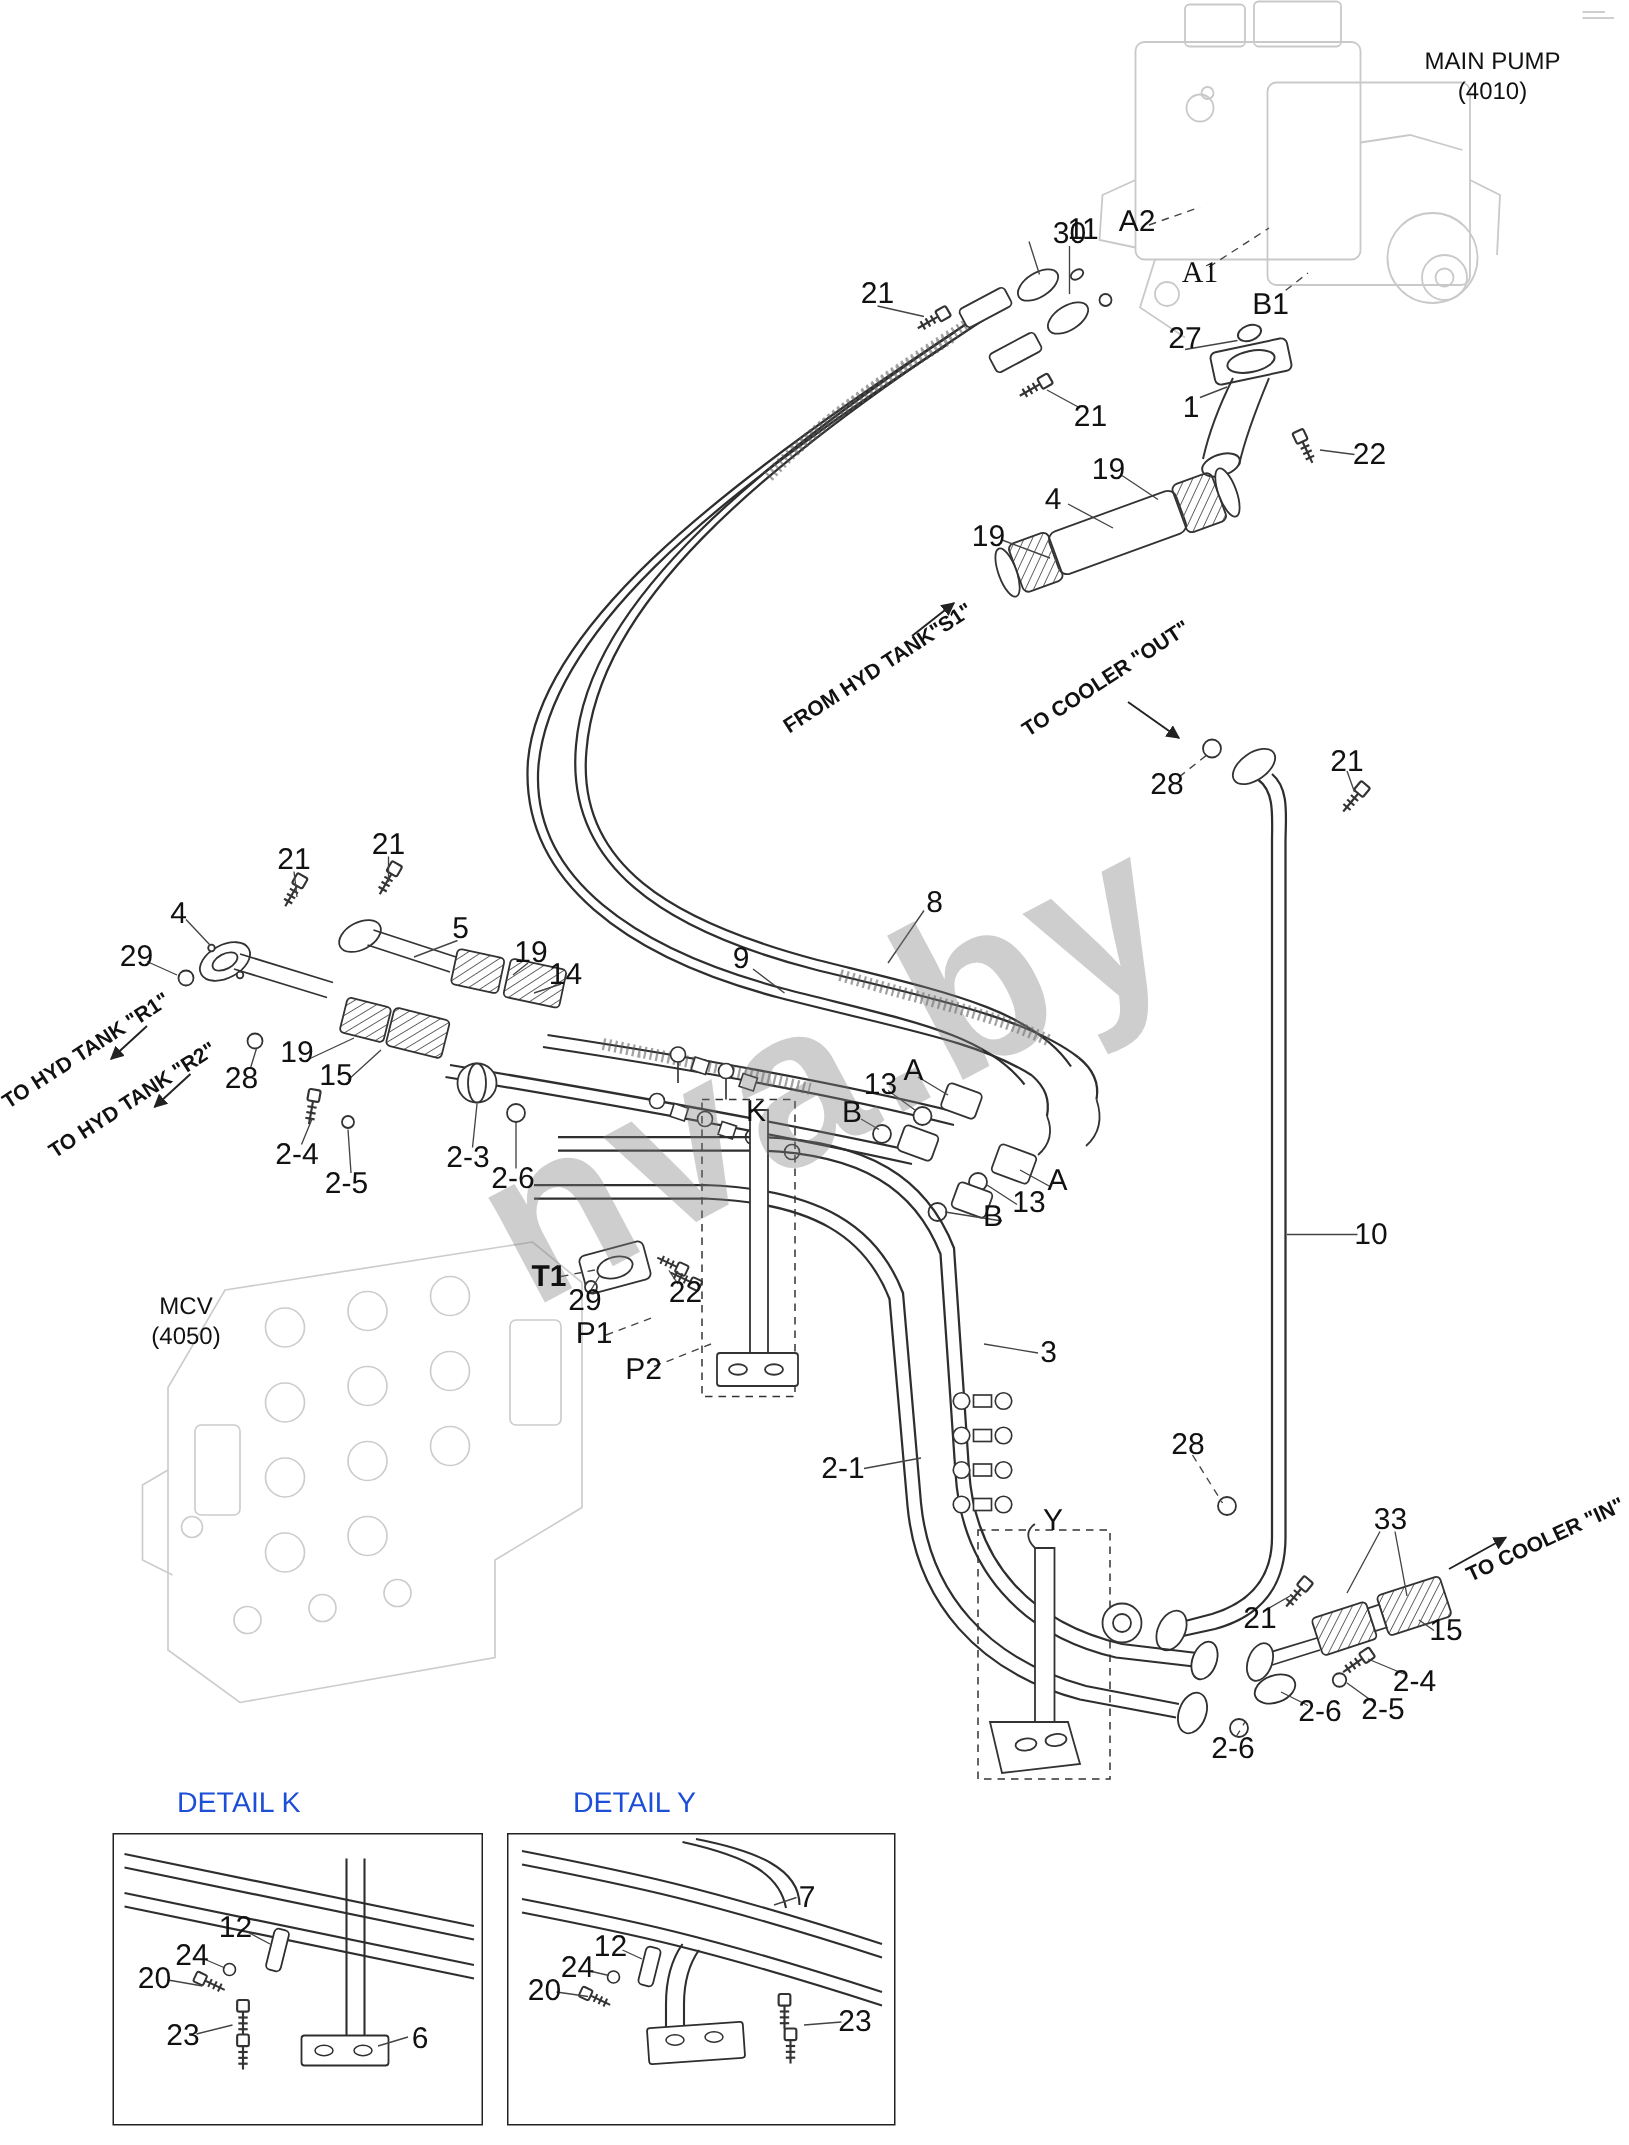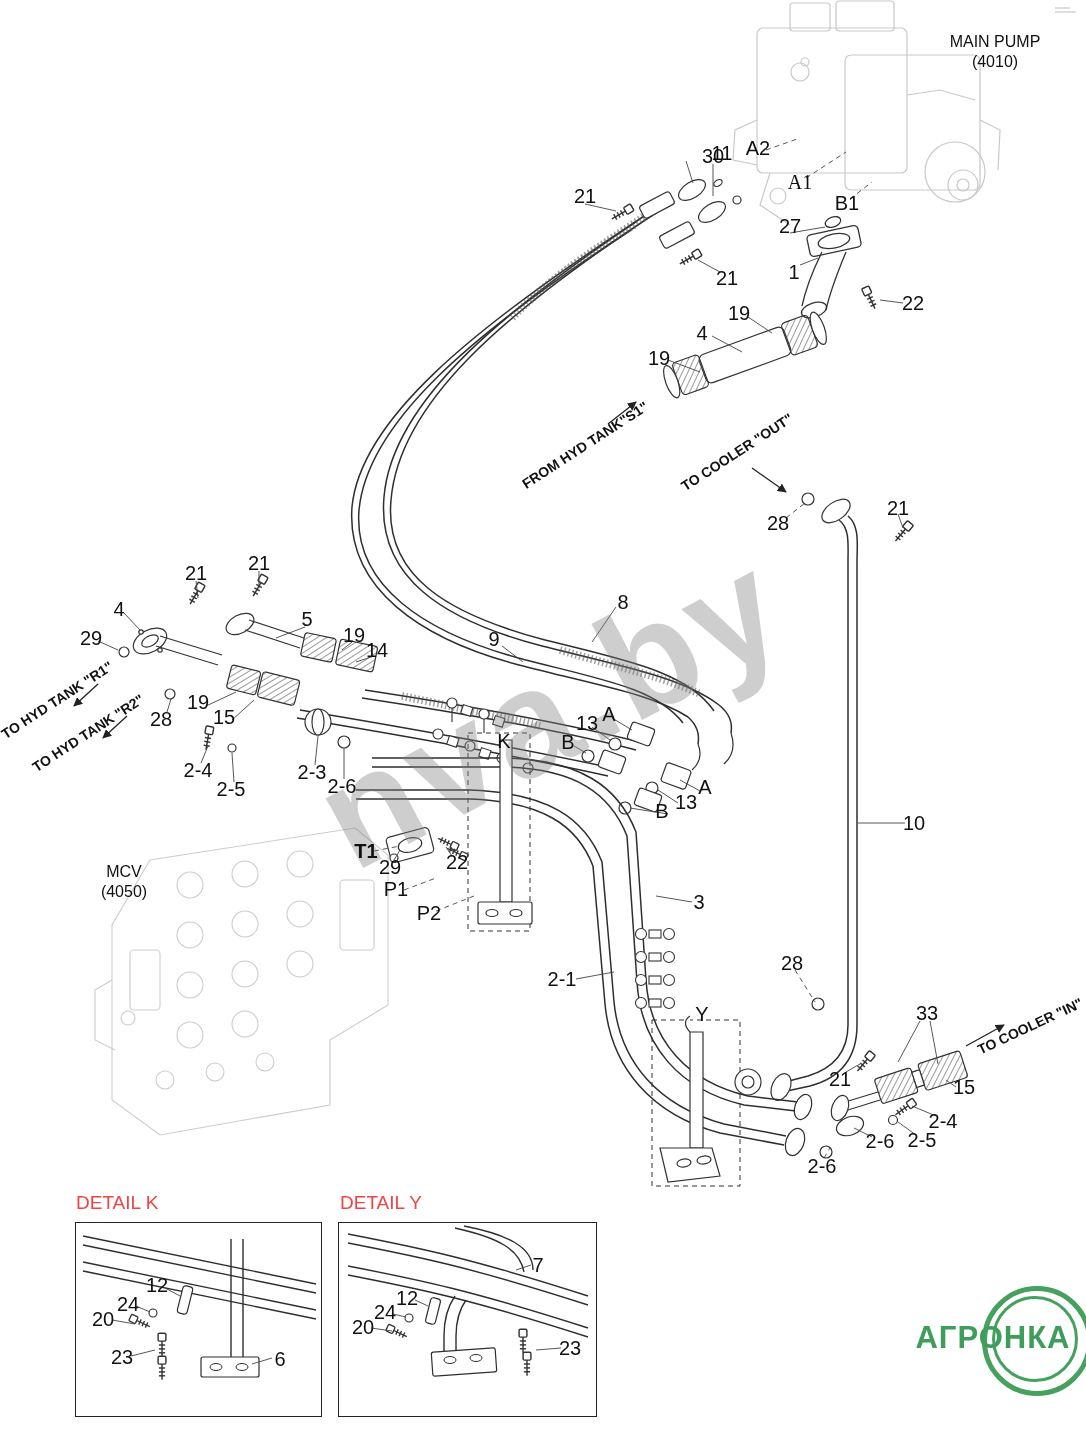--- a/index.html
+++ b/index.html
@@ -5,21 +5,21 @@
   html,body{margin:0;padding:0;background:#fff;}
   .page{position:relative;width:1086px;height:1430px;background:#fff;overflow:hidden;
         font-family:"Liberation Sans",sans-serif;color:#111;}
   svg.diagram{position:absolute;left:0;top:0;z-index:1;}
   .labels{position:absolute;left:0;top:0;width:100%;height:100%;z-index:10;pointer-events:none;}
   .callout{position:absolute;transform:translate(-50%,-50%);font-size:20px;color:#111;
            white-space:nowrap;line-height:1;}
   .port{font-size:20px;}
   .flow{font-size:14px;font-weight:bold;}
   .hdr{position:absolute;z-index:10;text-align:center;font-size:16px;line-height:1.25;white-space:nowrap;}
-  .detail-title{position:absolute;z-index:10;font-size:19px;color:#ef4444;}
+  .detail-title{position:absolute;z-index:10;font-size:19px;color:#1d4ed8;margin-left:42px;}
   .detail-box{position:absolute;border:1.6px solid #222;z-index:2;background:transparent;}
   .watermark{position:absolute;left:250px;top:520px;width:600px;height:380px;z-index:5;
              display:flex;align-items:center;justify-content:center;
              transform:rotate(-28deg);font-size:150px;font-weight:bold;
              color:rgba(125,125,125,0.38);letter-spacing:4px;pointer-events:none;}
   .logo{position:absolute;left:900px;top:1282px;width:186px;height:120px;z-index:6;}
   .logo .circ-outer{position:absolute;left:82px;top:4px;width:100px;height:100px;border:5px solid #46a05e;border-radius:50%;}
   .logo .circ-inner{position:absolute;left:92px;top:14px;width:80px;height:80px;border:3px solid #46a05e;border-radius:50%;}
   .logo .logo-text{position:absolute;left:0;top:38px;width:186px;text-align:center;
                    font-size:31px;font-weight:bold;color:#3f9d5b;letter-spacing:1px;}
@@ -432,19 +432,14 @@
       <div class="callout port" style="left: 366px; top: 851px; transform: translate(-50%, -50%); font-weight: bold;">T1</div>
       <div class="callout port" style="left: 396px; top: 889px; transform: translate(-50%, -50%);">P1</div>
       <div class="callout port" style="left: 429px; top: 913px; transform: translate(-50%, -50%);">P2</div>
       <div class="callout flow" style="left: 585px; top: 445px; transform: translate(-50%, -50%) rotate(-33deg);">FROM HYD TANK"S1"</div>
       <div class="callout flow" style="left: 737px; top: 452px; transform: translate(-50%, -50%) rotate(-33deg);">TO COOLER "OUT"</div>
       <div class="callout flow" style="left: 57px; top: 700px; transform: translate(-50%, -50%) rotate(-33deg);">TO HYD TANK "R1"</div>
       <div class="callout flow" style="left: 88px; top: 733px; transform: translate(-50%, -50%) rotate(-33deg);">TO HYD TANK "R2"</div>
       <div class="callout flow" style="left: 1030px; top: 1026px; transform: translate(-50%, -50%) rotate(-25deg);">TO COOLER "IN"</div>
     </div>
 
-  <div class="logo">
-    <div class="circ-outer"></div>
-    <div class="circ-inner"></div>
-    <div class="logo-text">АГРОНКА</div>
-  </div>
 
 </div>
 
 </body></html>

